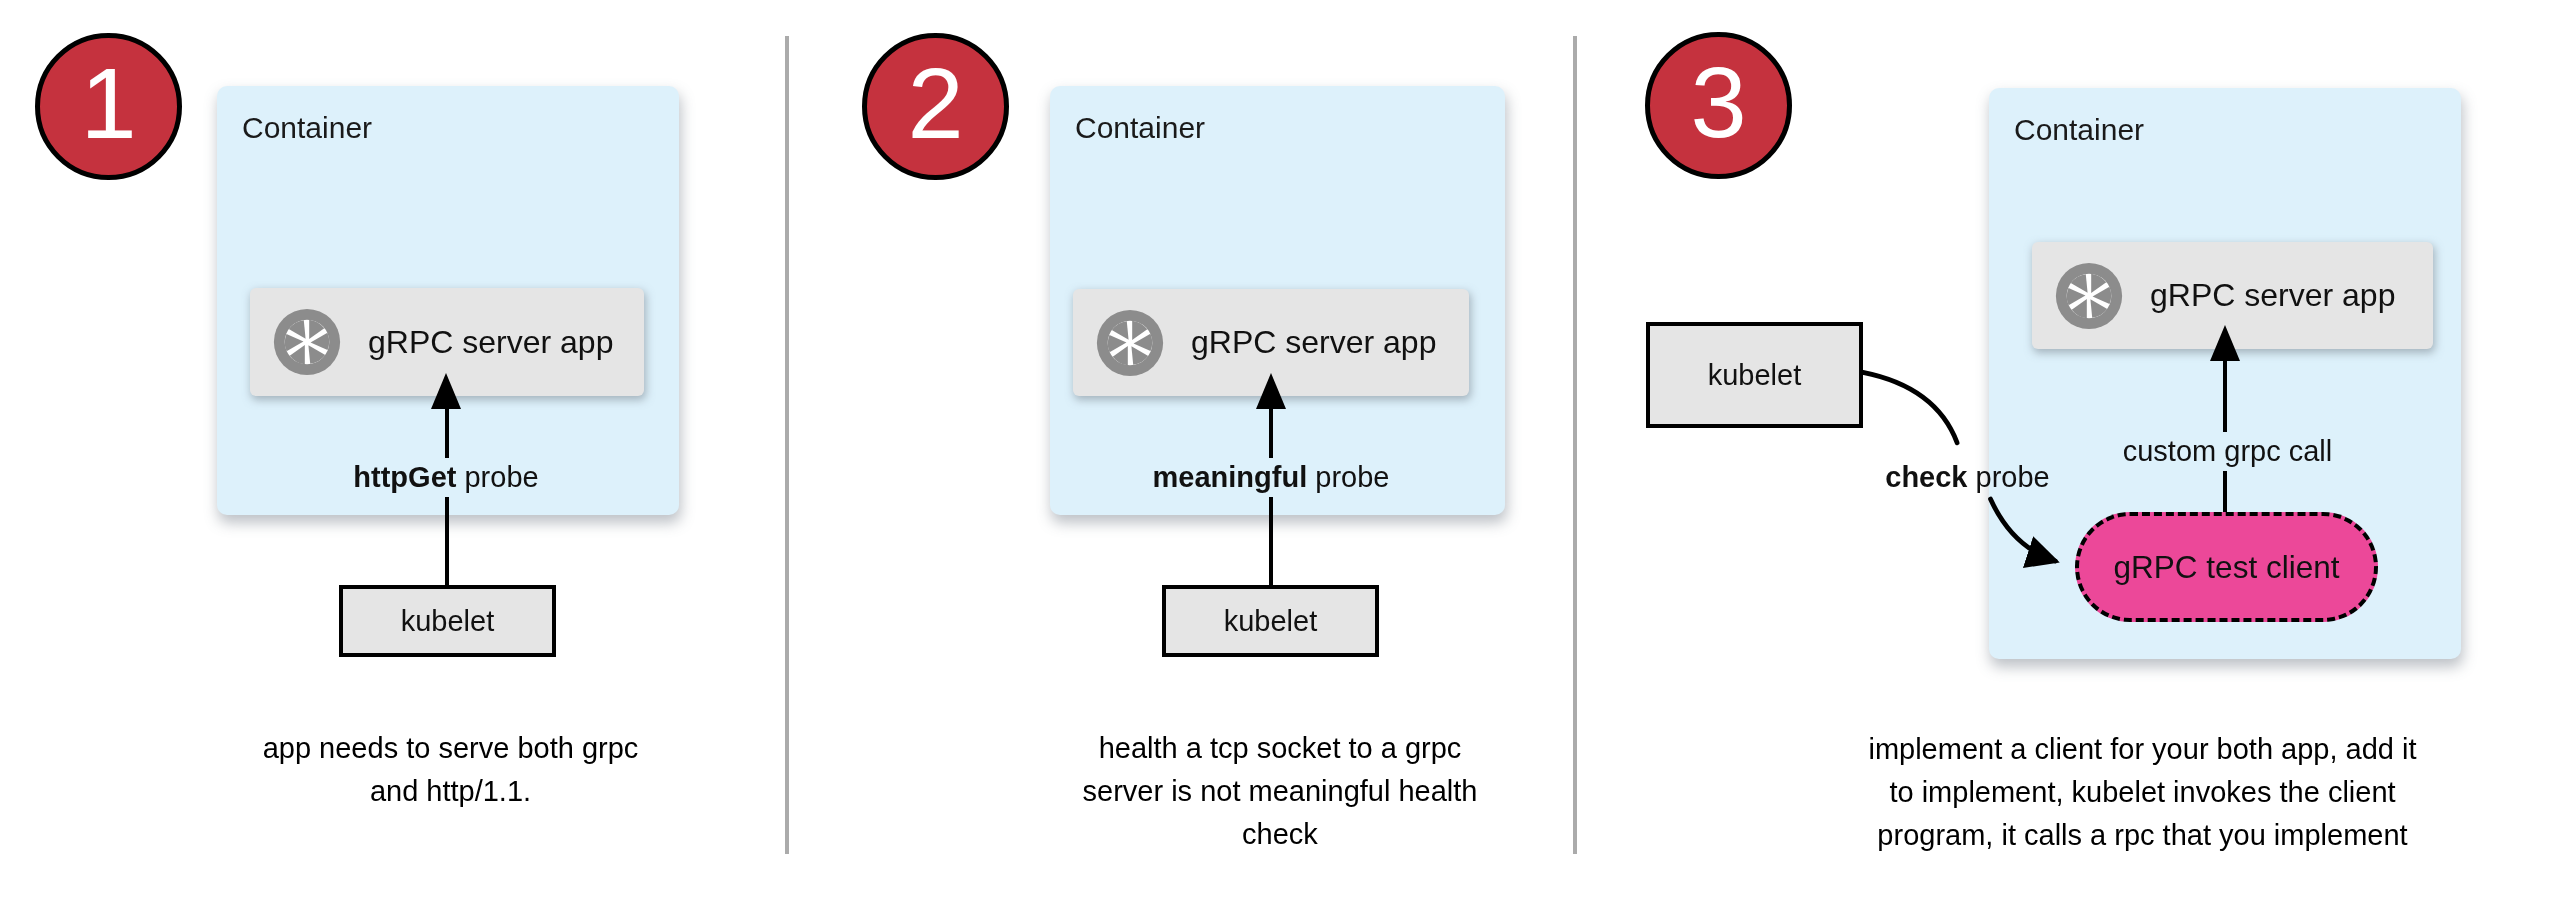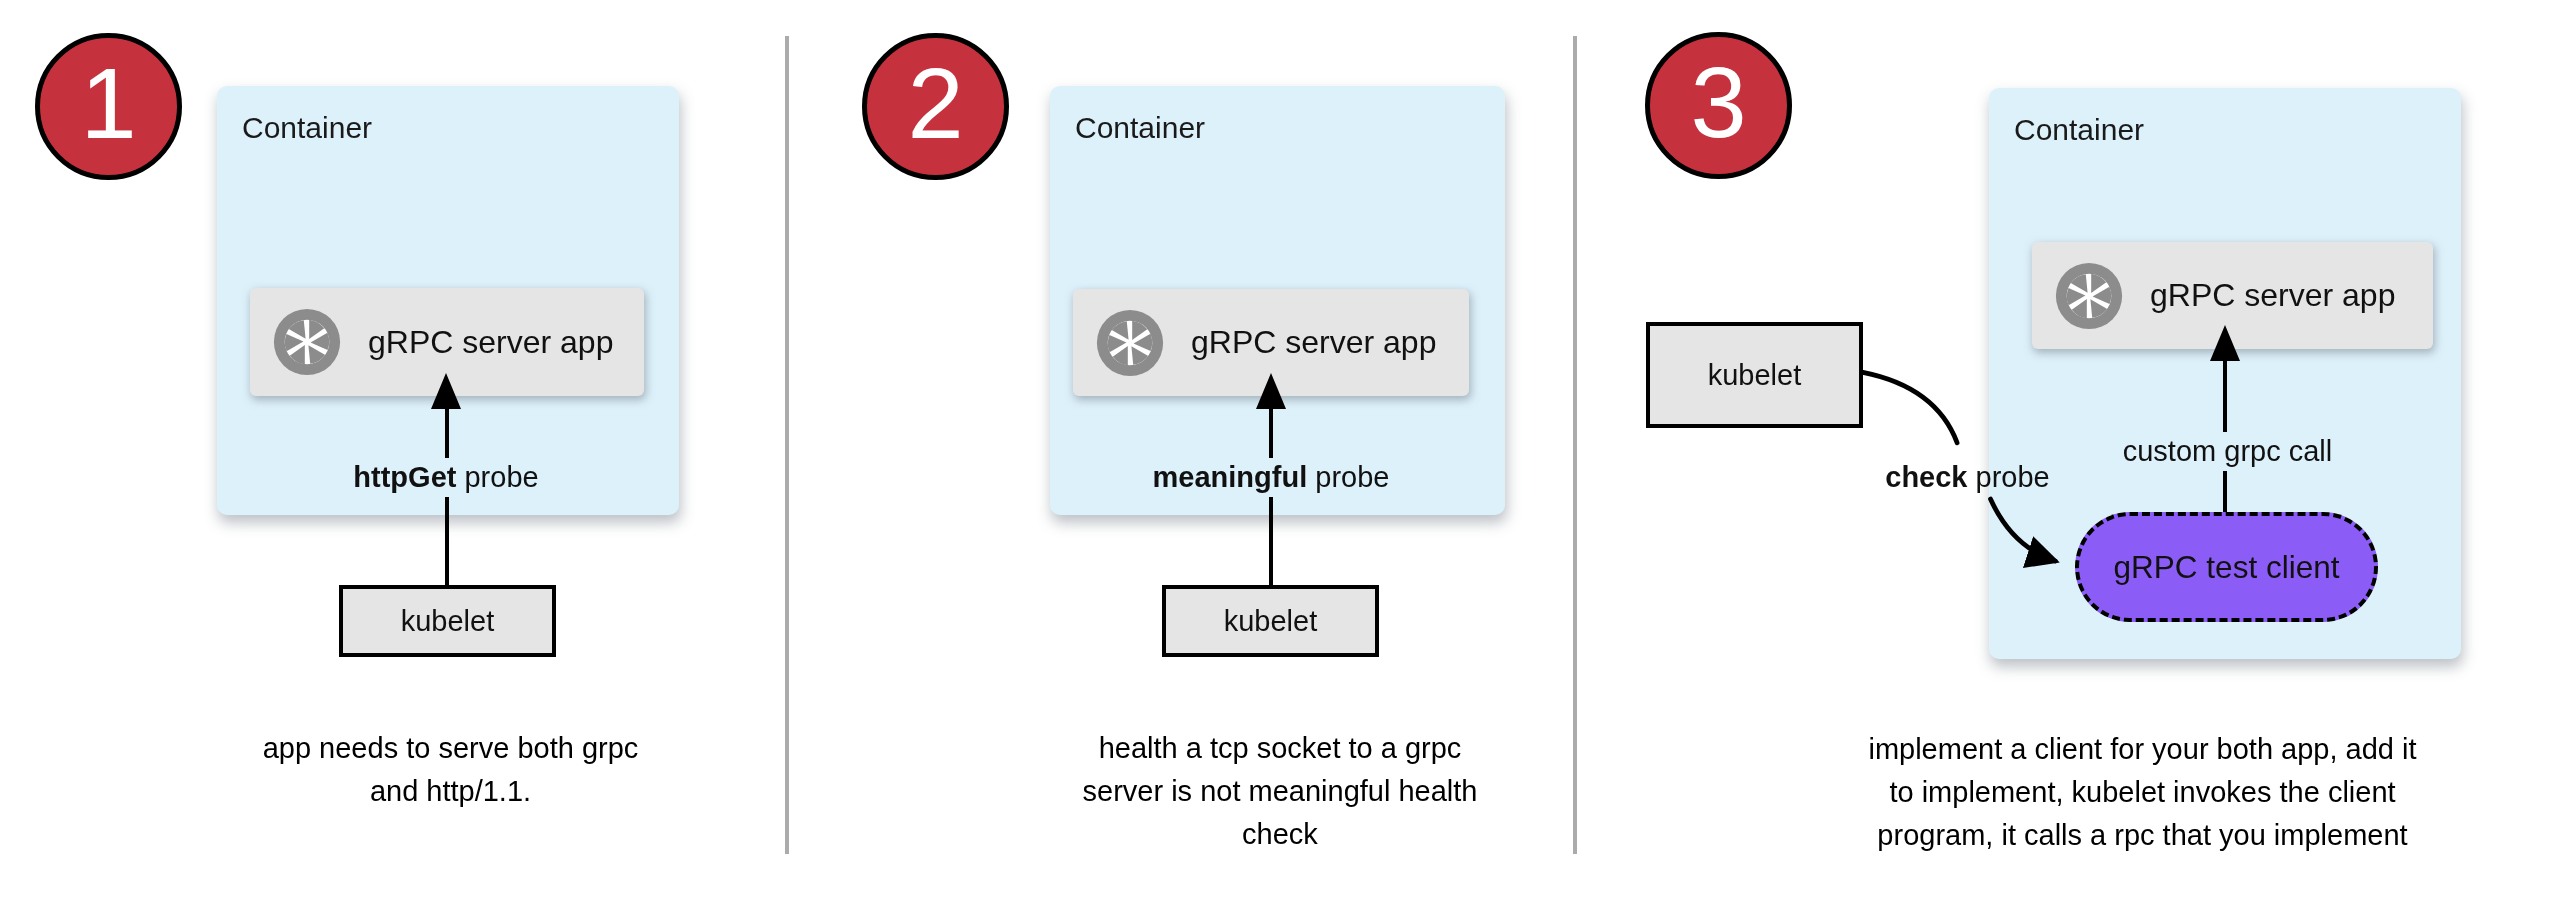--- a/index.html
+++ b/index.html
@@ -77,21 +77,21 @@
   }
   .caption {
     position: absolute;
     text-align: center;
     font-size: 29px;
     line-height: 43px;
     color: #000;
   }
   .stadium {
     position: absolute;
-    background: #8b5cf6;
+    background: #ec4899;
     border: 4.8px dashed #000;
     border-radius: 57px;
     display: flex;
     align-items: center;
     justify-content: center;
     font-size: 31.5px;
   }
   .call-label {
     position: absolute;
     text-align: center;

